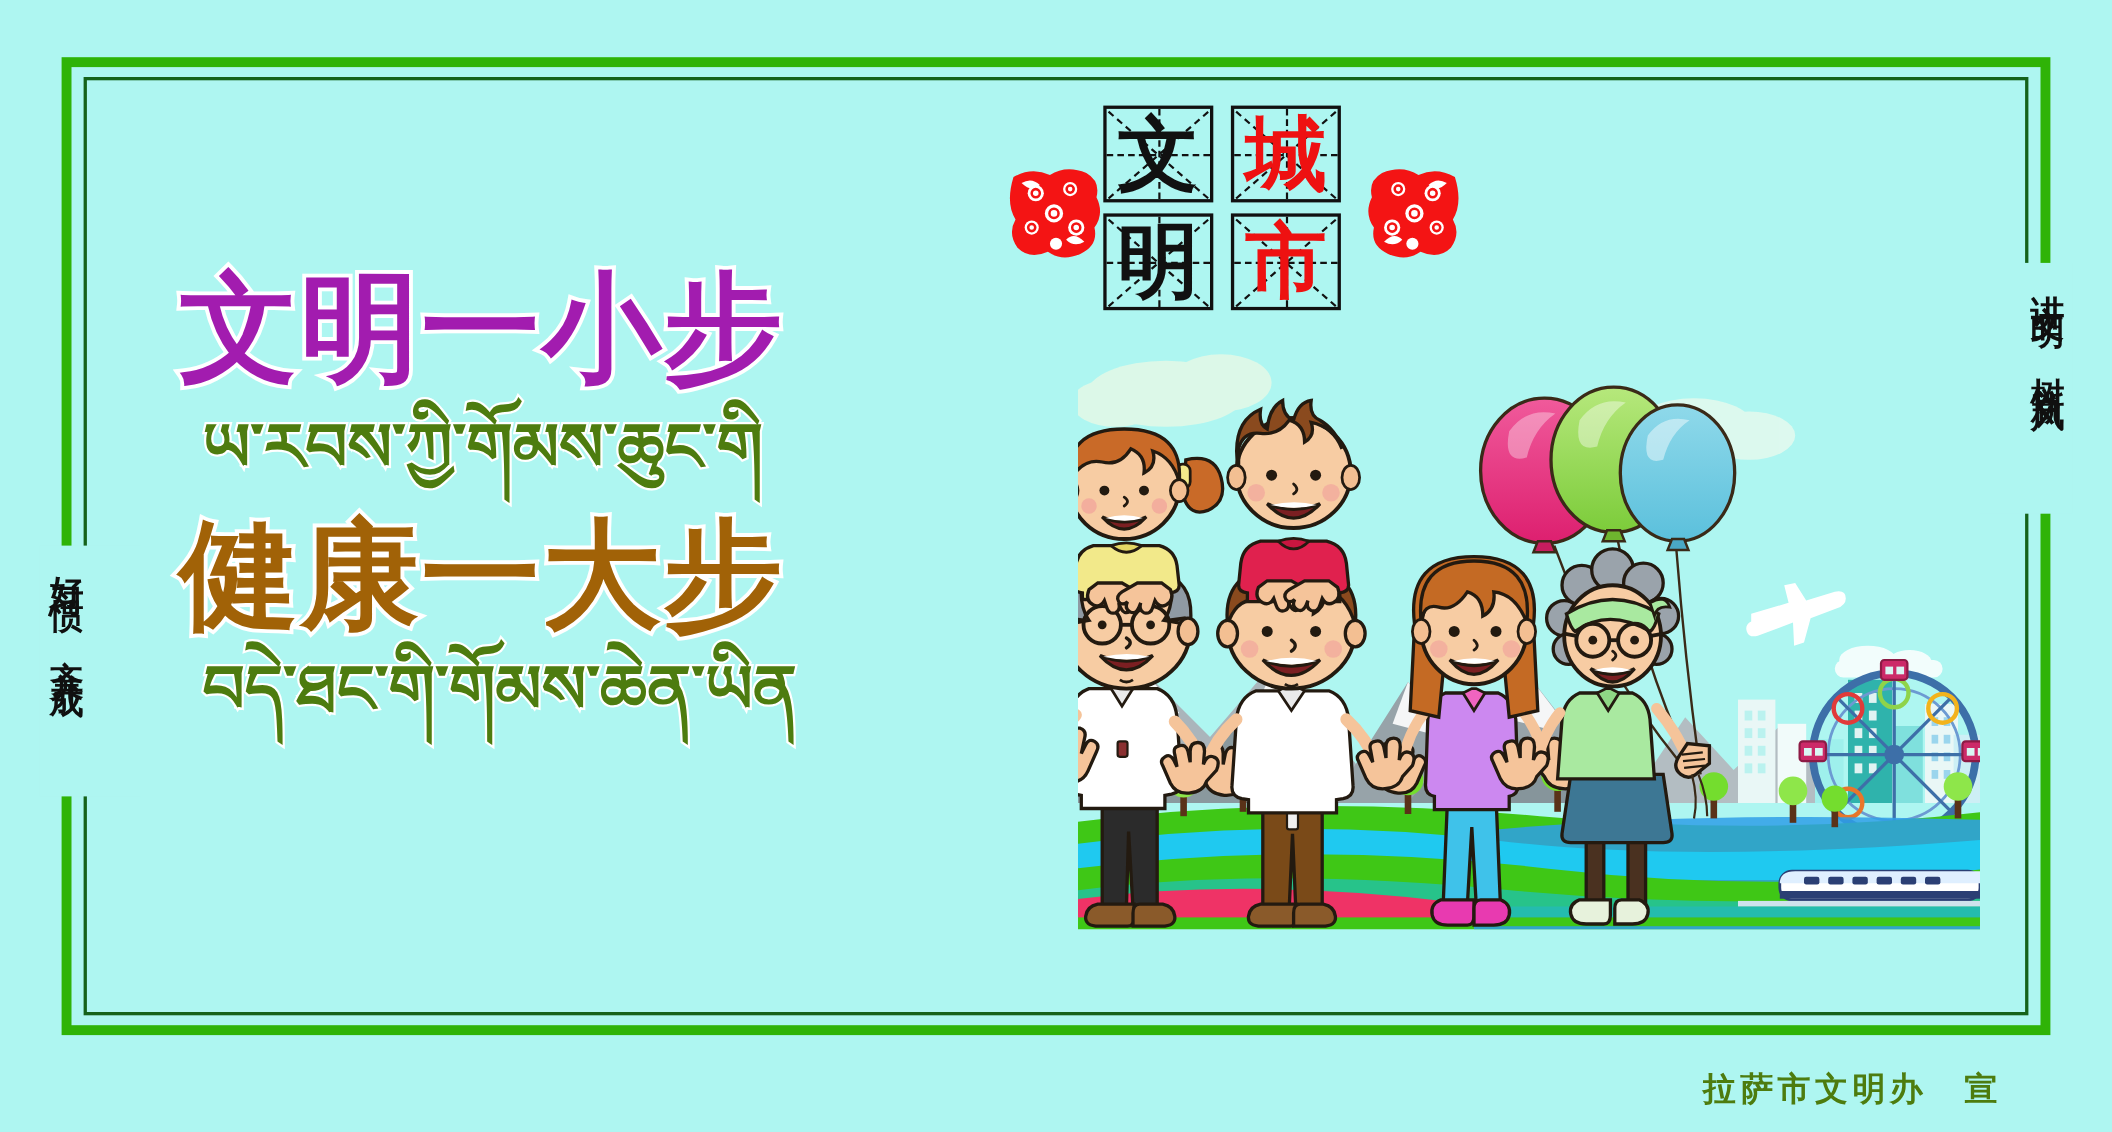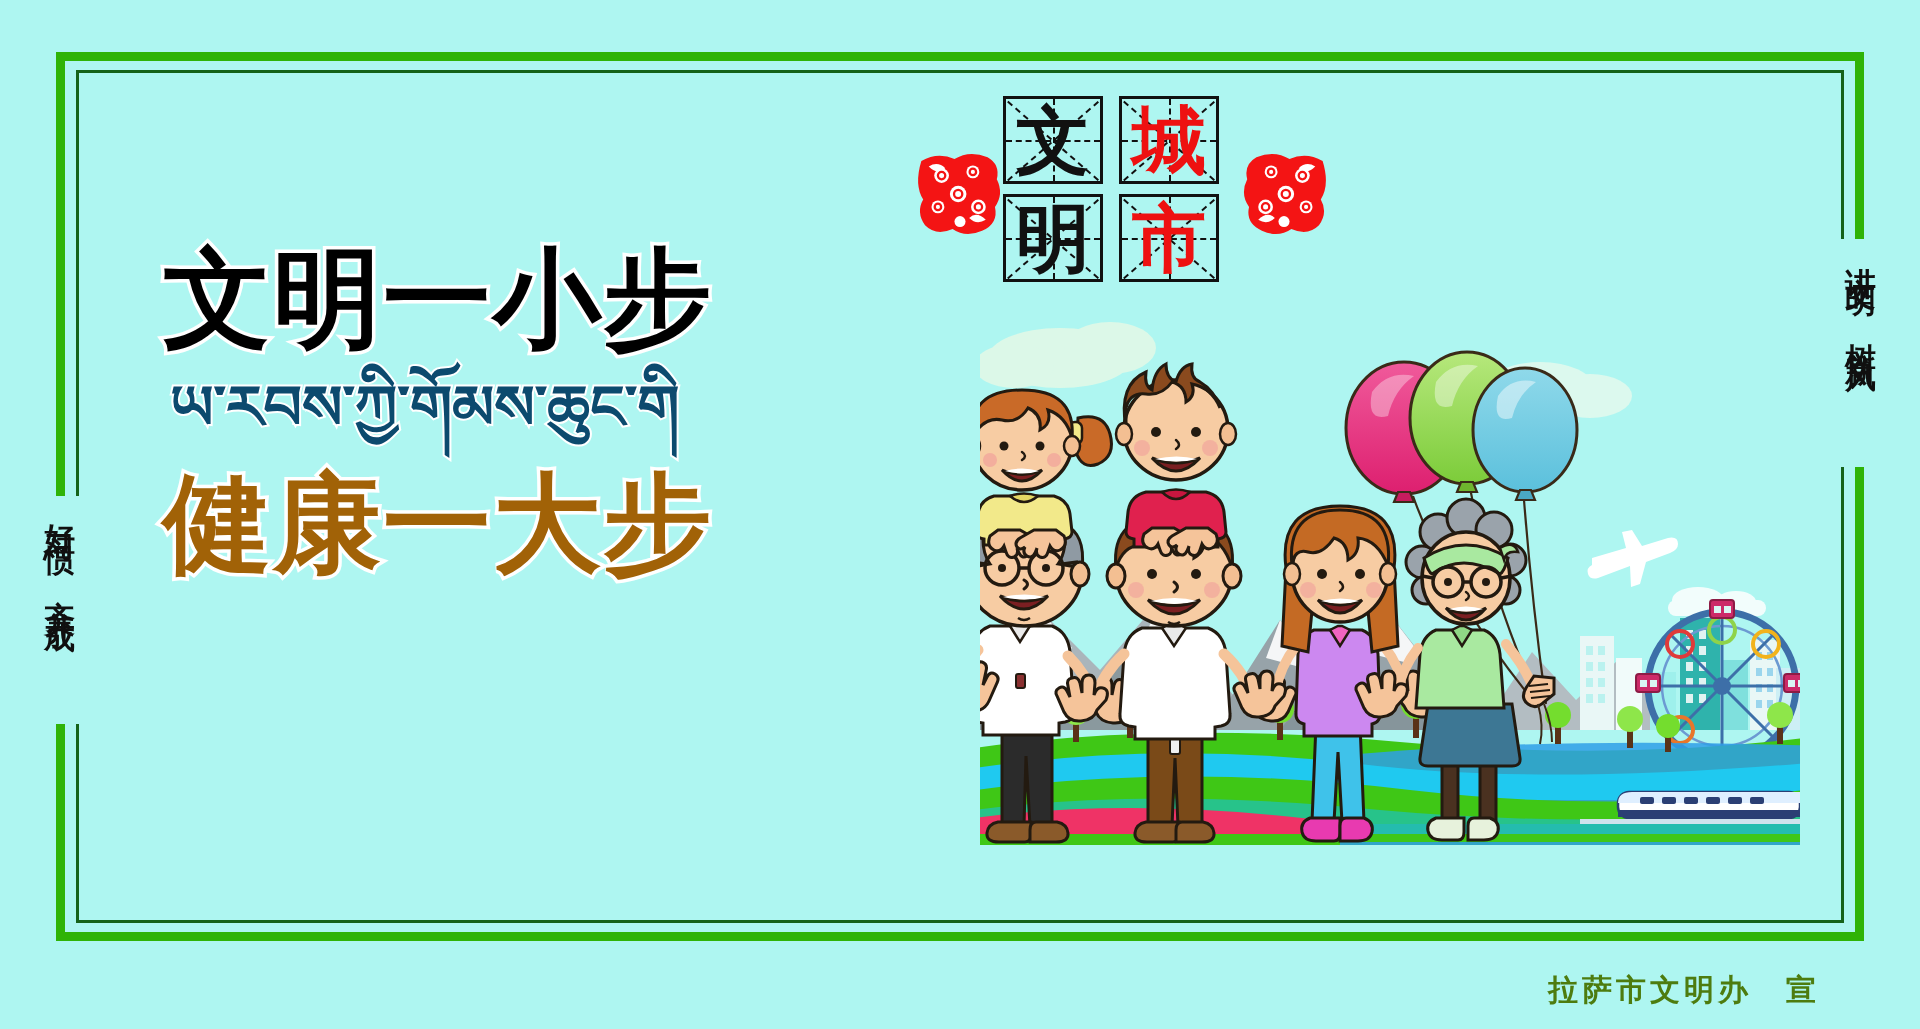--- a/index.html
+++ b/index.html
@@ -41,27 +41,27 @@
     white-space:nowrap;
   }
   .headline{
     position:absolute;left:163px;
     font-family:"DejaVu Sans","Liberation Sans",sans-serif;
     font-weight:900;font-size:108px;line-height:1;letter-spacing:2px;
     white-space:nowrap;
     -webkit-text-stroke:7px #ffffff;
     paint-order:stroke fill;
   }
-  .headline-1{top:245px;color:#000000;}
+  .headline-1{top:245px;color:#a21caf;}
   .headline-2{top:470px;color:#a16207;}
 
   .tibetan{
-    position:absolute;left:170px;
+    position:absolute;left:184px;
     font-family:"DejaVu Sans","Liberation Sans",sans-serif;
-    font-weight:700;font-size:60px;line-height:1.05;color:#0c4a6e;
+    font-weight:700;font-size:60px;line-height:1.05;color:#4d7c0f;
     white-space:nowrap;
     -webkit-text-stroke:4px #ffffff;
     paint-order:stroke fill;
   }
   .tibetan-1{top:376px;}
   .tibetan-2{top:596px;}
 
   
   .calli{position:absolute;left:1003px;top:96px;width:216px;height:186px;}
   .cell{
@@ -113,20 +113,21 @@
   <div class="mask" style="left:1792px;top:239px;width:92px;height:228px;"></div>
 
   <div class="vtext vtext-left">好习惯 齐养成</div>
   <div class="vtext vtext-right">讲文明 树新风</div>
 
 
   <div class="headline headline-1">文明一小步</div>
   <div class="tibetan tibetan-1">ཡ་རབས་ཀྱི་གོམས་ཆུང་གི</div>
 
   <div class="headline headline-2">健康一大步</div>
+  <div class="tibetan tibetan-2">བདེ་ཐང་གི་གོམས་ཆེན་ཡིན</div>
 
   <svg class="papercut" style="left:914px;top:148px;" width="92" height="92" viewBox="0 0 100 100">
     <g fill="#f41414">
       <path d="M8 14 Q26 4 44 12 Q60 2 80 10 Q94 18 90 34 Q98 50 88 64 Q92 82 74 90 Q56 98 42 88 Q24 96 12 84 Q2 70 10 56 Q0 40 8 14 Z"></path>
     </g>
     <g fill="#ffffff">
       <circle cx="30" cy="30" r="8"></circle>
         <circle cx="64" cy="26" r="7"></circle>
       <circle cx="48" cy="50" r="9"></circle>
         <circle cx="26" cy="64" r="7"></circle>

